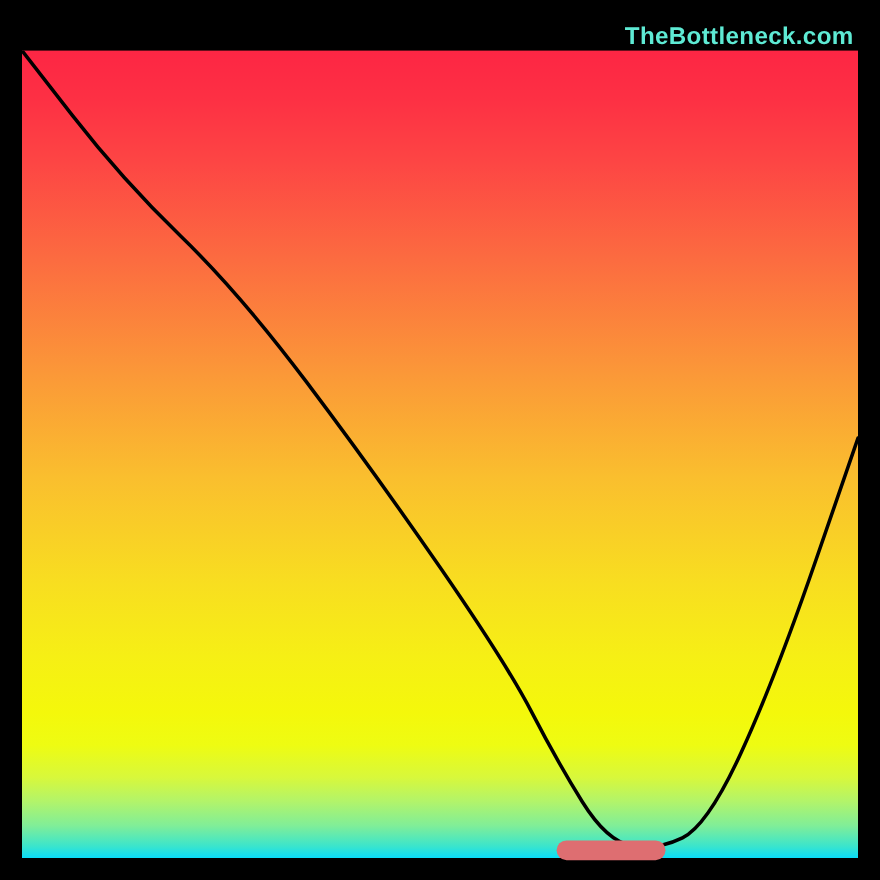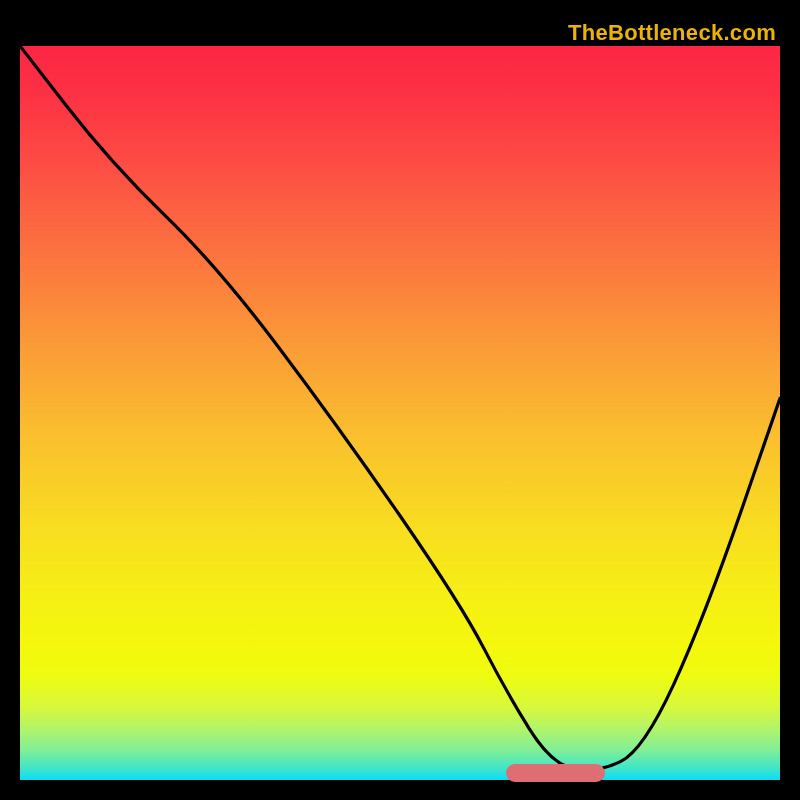--- a/index.html
+++ b/index.html
@@ -18,21 +18,21 @@
     height: 760px;
     background: #000000;
   }
   .watermark {
     position: absolute;
     top: 0px;
     right: 4px;
     font-family: Arial, Helvetica, sans-serif;
     font-weight: 600;
     font-size: 22px;
-    color: #eab308;
+    color: #5eead4;
     letter-spacing: 0.3px;
     user-select: none;
   }
   .plot {
     position: absolute;
     left: 0;
     top: 26px;
     width: 760px;
     height: 734px;
   }

